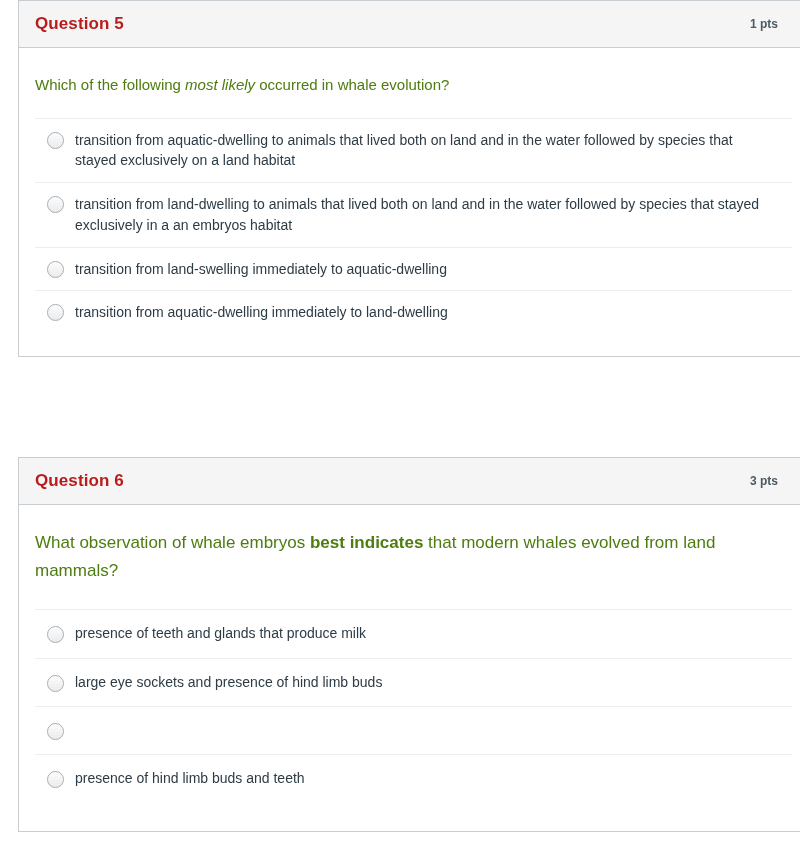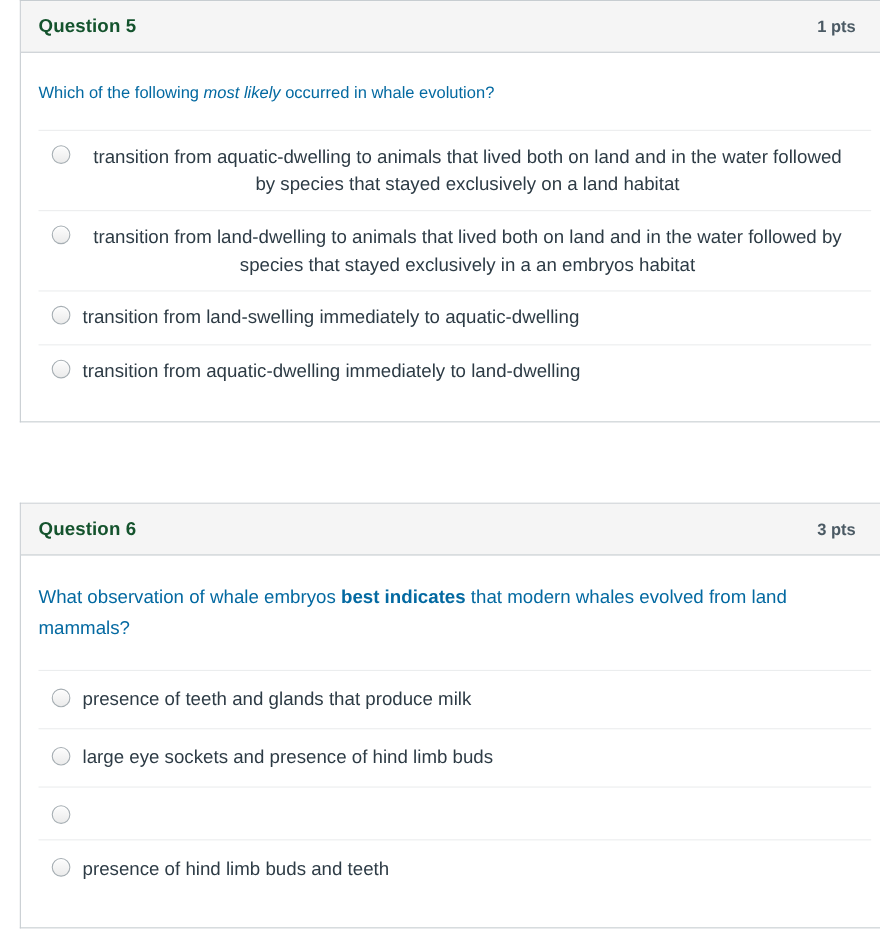--- a/index.html
+++ b/index.html
@@ -40,37 +40,37 @@
     display: flex;
     align-items: center;
     justify-content: space-between;
     padding: 0 22px 0 16px;
     box-sizing: border-box;
   }
 
   .q-title {
     font-size: 17px;
     font-weight: bold;
-    color: #14532d;
+    color: #b91c1c;
     letter-spacing: 0.1px;
   }
 
   .q-points {
-    font-size: 15px;
+    font-size: 12px;
     font-weight: bold;
     color: #4b5a64;
     margin-right: 8px;
   }
 
   .q-body {
     padding: 0 16px;
   }
 
   .q-text {
-    color: #0369a1;
+    color: #4d7c0f;
     padding: 26px 0 4px 0;
   }
   .q-text.small { font-size: 15px; line-height: 1.45; }
   .q-text.large { font-size: 17px; line-height: 1.65; padding: 24px 0 6px 0; }
 
   .answers {
     margin-top: 18px;
   }
   .answers.tight { }
 
@@ -89,25 +89,24 @@
     height: 15px;
     border-radius: 50%;
     border: 1px solid #a6aeb3;
     background: linear-gradient(180deg, #fdfdfd 0%, #ebebeb 100%);
     box-shadow: inset 0 1px 1px rgba(255,255,255,0.9);
     margin-top: 2px;
     margin-right: 11px;
   }
 
   .answer-text {
-    font-size: 17px;
+    font-size: 14px;
     line-height: 1.48;
     color: #2d3b45;
     max-width: 700px;
-    text-align: center;
   }
 
   .answers.roomy .answer-text { line-height: 1.4; }
 
   em { font-style: italic; }
   strong { font-weight: bold; }
 
   
   .body-pad { height: 22px; }
   .body-pad.tall { height: 28px; }

